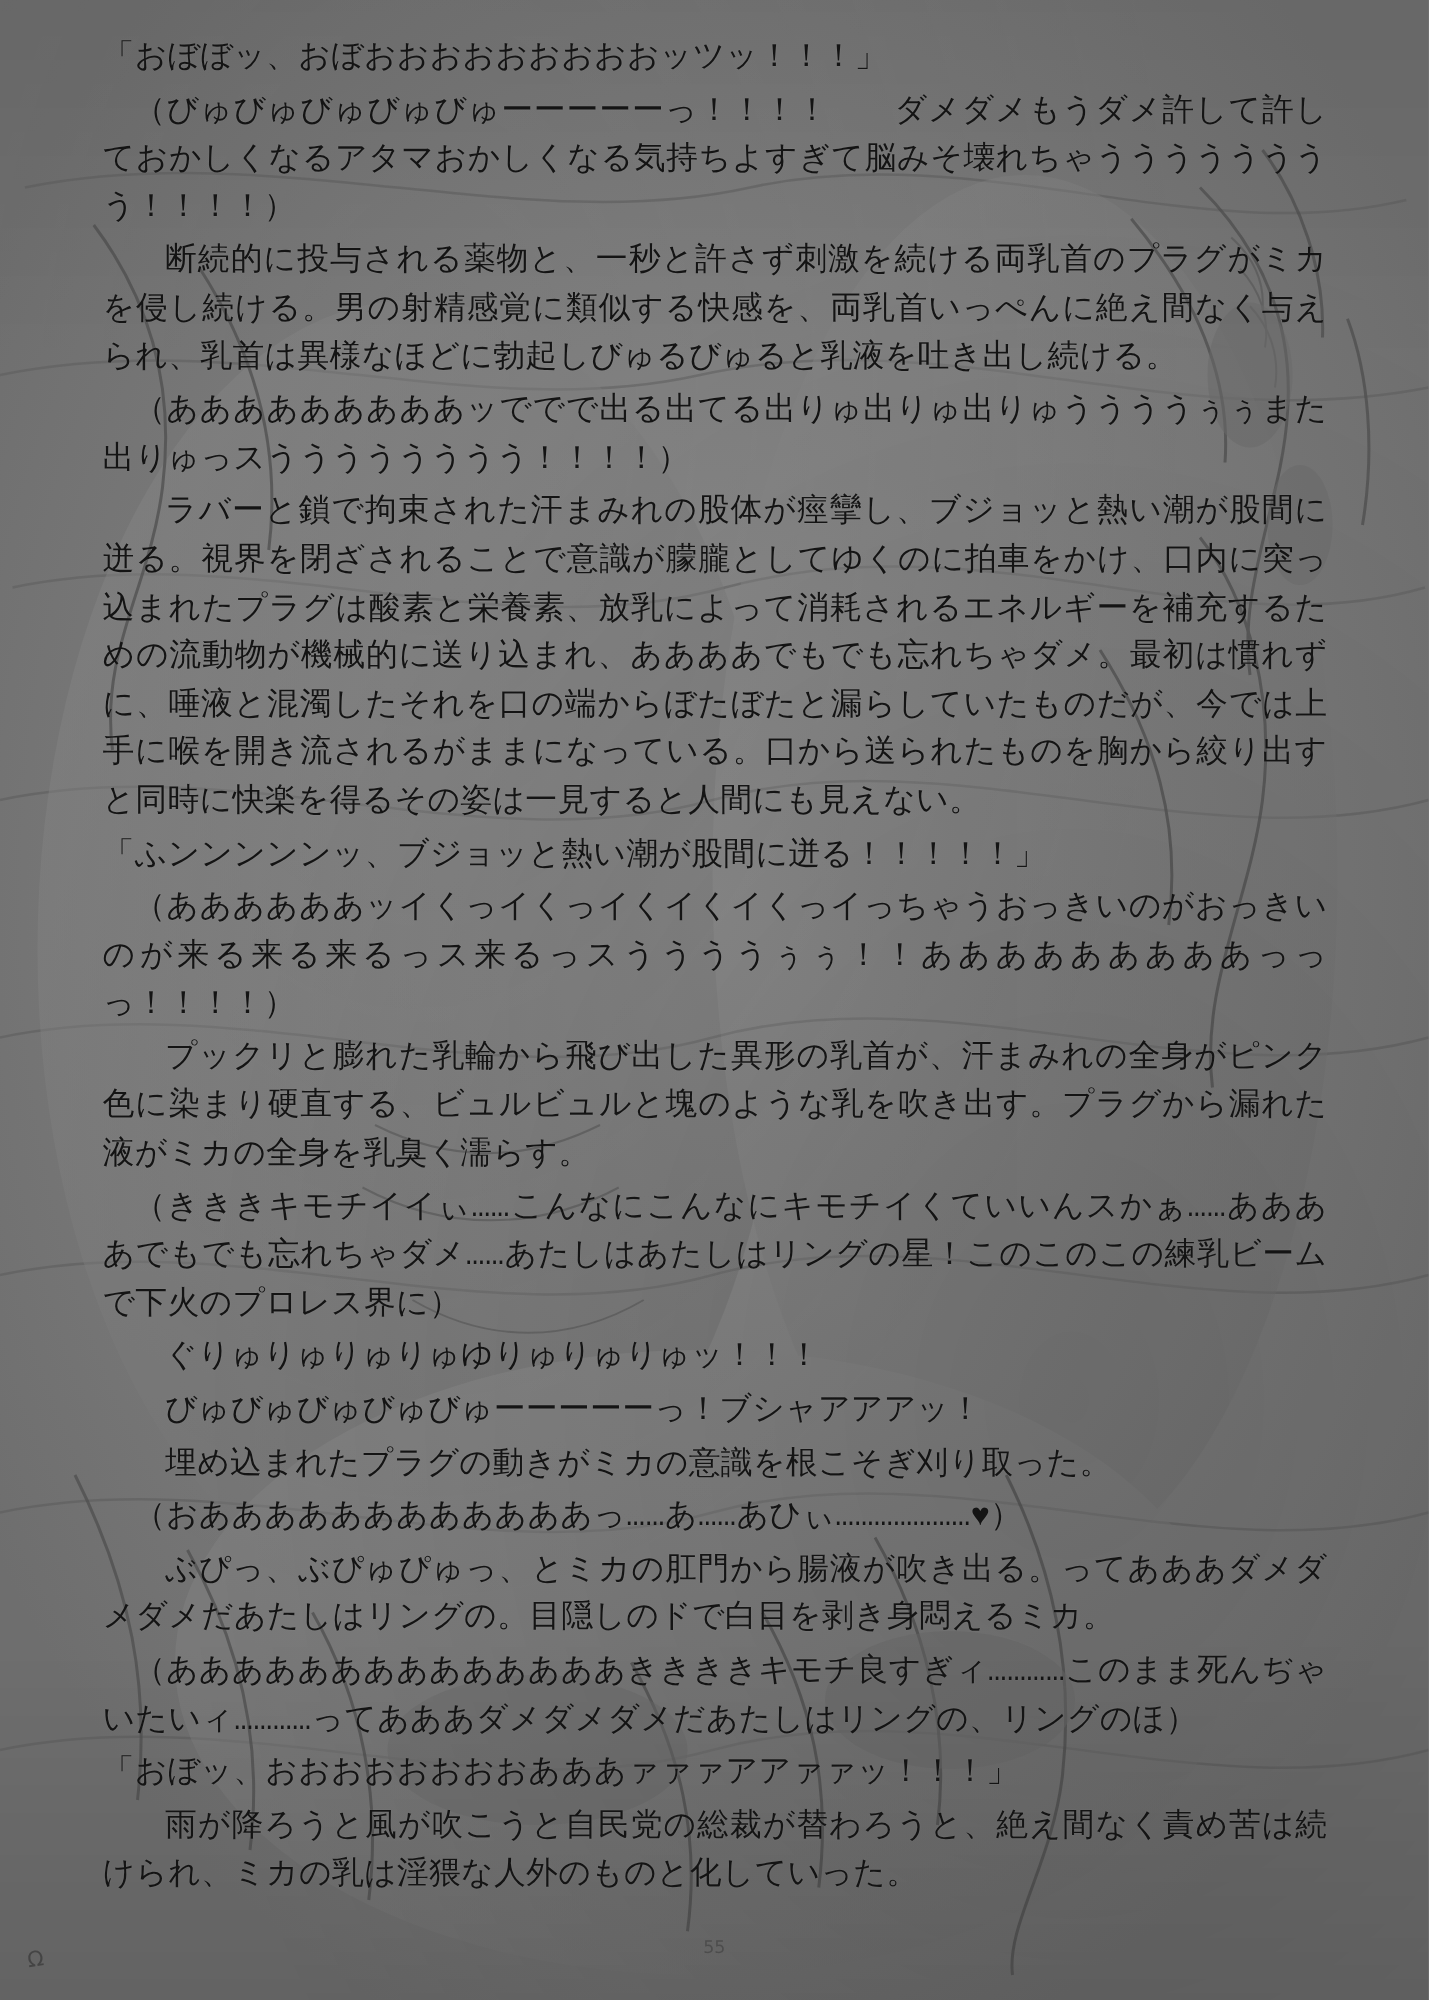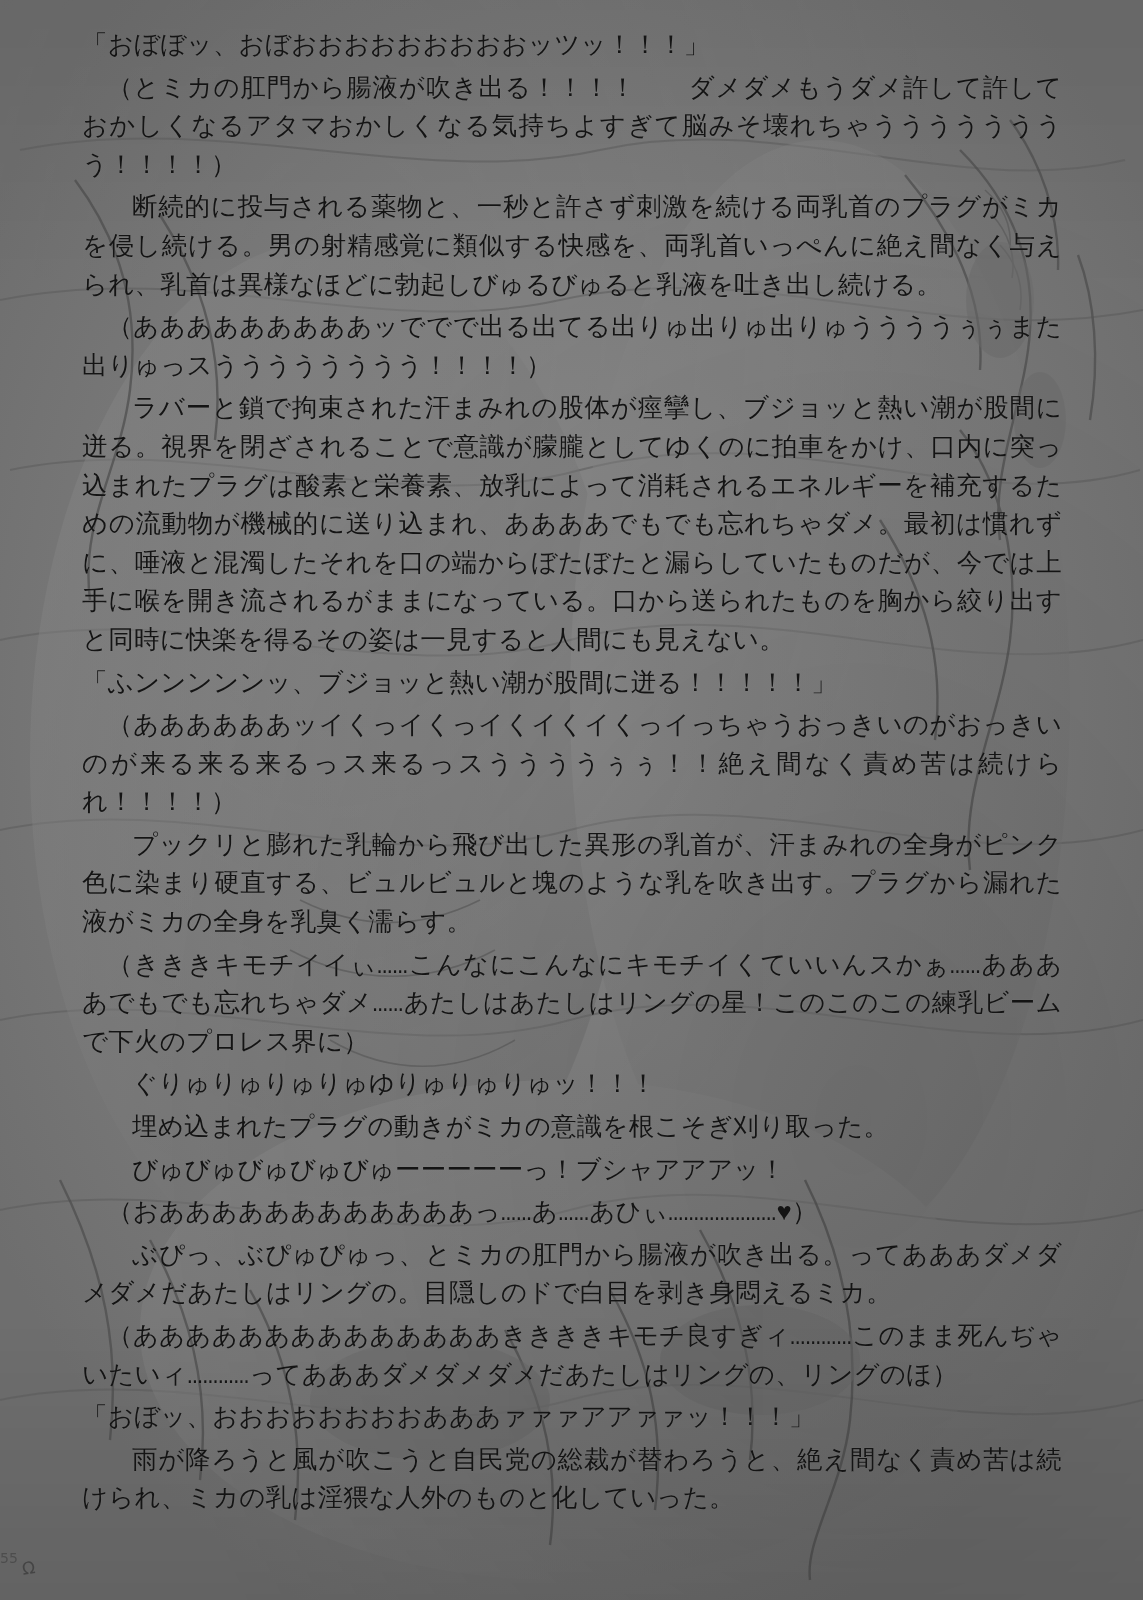--- a/index.html
+++ b/index.html
@@ -57,20 +57,21 @@
     font-family: Liberation Mono, monospace;
   }
   .indent1 { text-indent: 25px; }
   .indent2 { text-indent: 50px; }
   .noindent { text-indent: 0; }
   .page-number {
     position: absolute;
     left: 0;
     right: 0;
     bottom: 34px;
+    text-align: center;
     font-size: 14px;
     color: #3a3a3a;
     opacity: 0.55;
   }
   .corner-mark {
     position: absolute;
     left: 22px;
     bottom: 22px;
     font-size: 17px;
     color: #2b2b2b;
@@ -142,31 +143,31 @@
         <ellipse cx="430" cy="1400" rx="120" ry="60"></ellipse>
         <ellipse cx="760" cy="1360" rx="100" ry="55"></ellipse>
       </g>
     </svg>
   </div>
 
   <div class="grain"></div>
 
   <div class="text-block" id="body">
       <p class="noindent">「おぼぼッ、おぼおおおおおおおおおッツッ！！！」</p>
-      <p class="indent1">（とミカの肛門から腸液が吹き出る！！！！　　ダメダメもうダメ許して許しておかしくなるアタマおかしくなる気持ちよすぎて脳みそ壊れちゃうううううううう！！！！）</p>
+      <p class="indent1">（びゅびゅびゅびゅびゅーーーーーっ！！！！　　ダメダメもうダメ許して許しておかしくなるアタマおかしくなる気持ちよすぎて脳みそ壊れちゃうううううううう！！！！）</p>
       <p class="indent2">断続的に投与される薬物と、一秒と許さず刺激を続ける両乳首のプラグがミカを侵し続ける。男の射精感覚に類似する快感を、両乳首いっぺんに絶え間なく与えられ、乳首は異様なほどに勃起しびゅるびゅると乳液を吐き出し続ける。</p>
       <p class="indent1">（あああああああああッででで出る出てる出りゅ出りゅ出りゅううううぅぅまた出りゅっスうううううううう！！！！）</p>
       <p class="indent2">ラバーと鎖で拘束された汗まみれの股体が痙攣し、ブジョッと熱い潮が股間に迸る。視界を閉ざされることで意識が朦朧としてゆくのに拍車をかけ、口内に突っ込まれたプラグは酸素と栄養素、放乳によって消耗されるエネルギーを補充するための流動物が機械的に送り込まれ、ああああでもでも忘れちゃダメ。最初は慣れずに、唾液と混濁したそれを口の端からぼたぼたと漏らしていたものだが、今では上手に喉を開き流されるがままになっている。口から送られたものを胸から絞り出すと同時に快楽を得るその姿は一見すると人間にも見えない。</p>
       <p class="noindent">「ふンンンンンッ、ブジョッと熱い潮が股間に迸る！！！！！」</p>
-      <p class="indent1">（ああああああッイくっイくっイくイくイくっイっちゃうおっきいのがおっきいのが来る来る来るっス来るっスううううぅぅ！！絶え間なく責め苦は続けられ！！！！）</p>
+      <p class="indent1">（ああああああッイくっイくっイくイくイくっイっちゃうおっきいのがおっきいのが来る来る来るっス来るっスううううぅぅ！！あああああああああっっっ！！！！）</p>
       <p class="indent2">プックリと膨れた乳輪から飛び出した異形の乳首が、汗まみれの全身がピンク色に染まり硬直する、ビュルビュルと塊のような乳を吹き出す。プラグから漏れた液がミカの全身を乳臭く濡らす。</p>
       <p class="indent1">（きききキモチイイぃ……こんなにこんなにキモチイくていいんスかぁ……ああああでもでも忘れちゃダメ……あたしはあたしはリングの星！このこのこの練乳ビームで下火のプロレス界に）</p>
       <p class="indent2">ぐりゅりゅりゅりゅゆりゅりゅりゅッ！！！</p>
+      <p class="indent2">びゅびゅびゅびゅびゅーーーーーっ！ブシャアアアッ！</p>
       <p class="indent2">埋め込まれたプラグの動きがミカの意識を根こそぎ刈り取った。</p>
-      <p class="indent2">びゅびゅびゅびゅびゅーーーーーっ！ブシャアアアッ！</p>
       <p class="indent1">（おああああああああああああっ……あ……あひぃ…………………♥）</p>
       <p class="indent2">ぶぴっ、ぶぴゅぴゅっ、とミカの肛門から腸液が吹き出る。ってあああダメダメダメだあたしはリングの。目隠しのドで白目を剥き身悶えるミカ。</p>
       <p class="indent1">（ああああああああああああああききききキモチ良すぎィ…………このまま死んぢゃいたいィ…………ってあああダメダメダメだあたしはリングの、リングのほ）</p>
       <p class="noindent">「おぼッ、おおおおおおおおあああァァァアアァァッ！！！」</p>
       <p class="indent2">雨が降ろうと風が吹こうと自民党の総裁が替わろうと、絶え間なく責め苦は続けられ、ミカの乳は淫猥な人外のものと化していった。</p>
     </div>
 
   <div class="corner-mark">Ω</div>
   <div class="page-number">55</div>
 </div>

